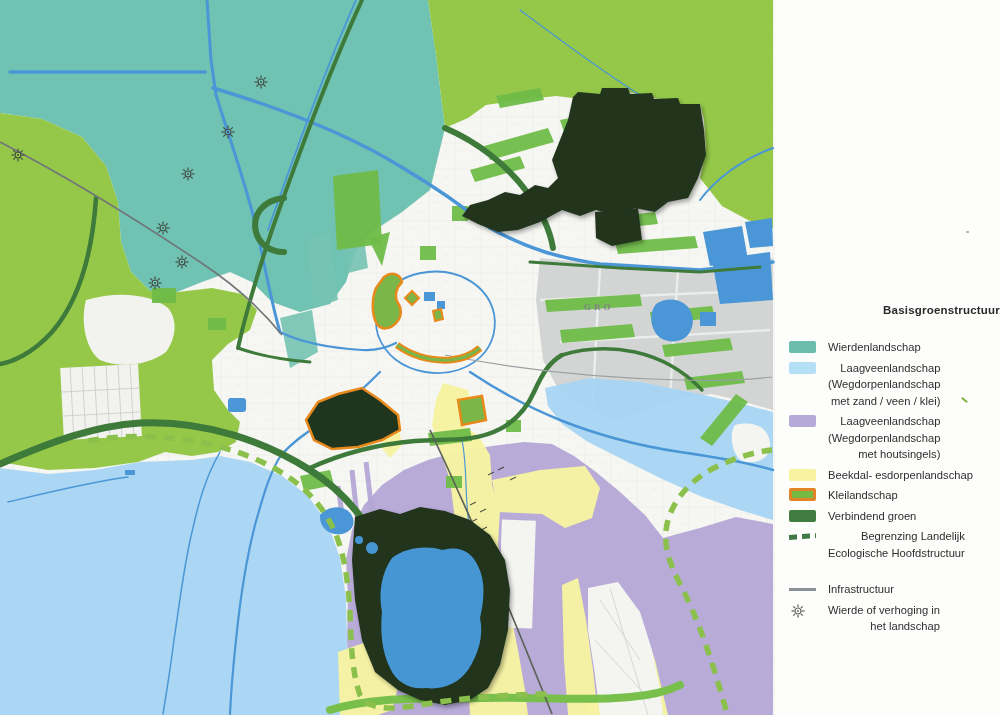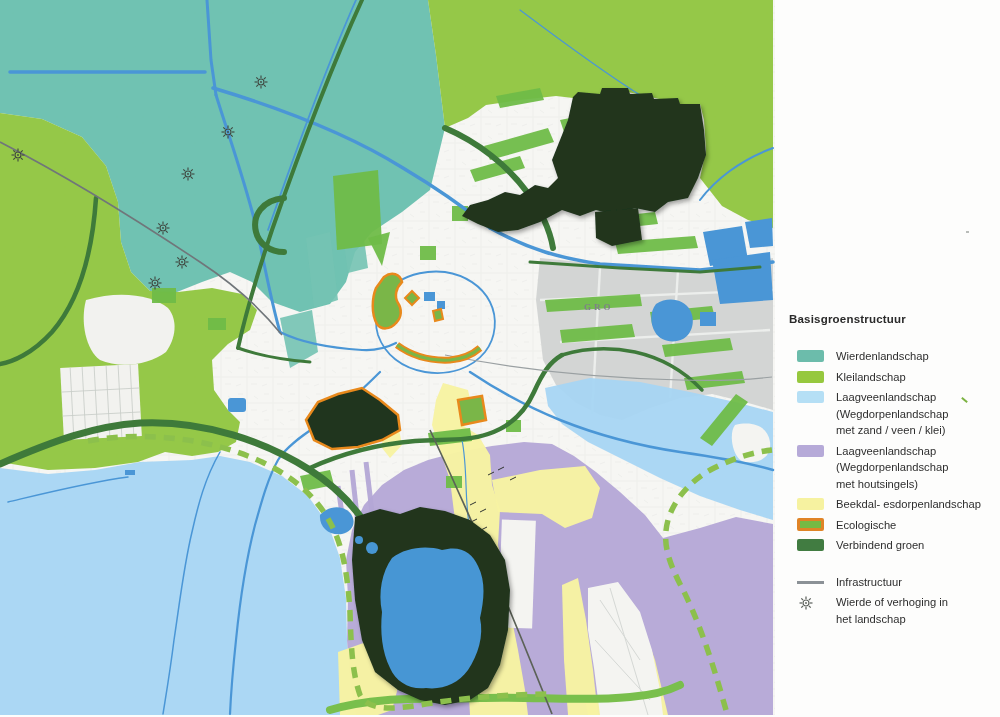--- a/index.html
+++ b/index.html
@@ -1,21 +1,21 @@
 <!DOCTYPE html>
 <html><head>
 <meta charset="utf-8">
 <style>
   html,body{margin:0;padding:0;}
   body{width:1000px;height:717px;background:#fdfdfc;position:relative;overflow:hidden;
        font-family:"Liberation Sans", sans-serif;}
   #map-wrap{position:absolute;left:0;top:0;width:775px;height:699px;font-family:Liberation Serif, serif;}
-  #legend{position:absolute;left:789px;top:313px;width:211px;color:#2e2e2e;}
+  #legend{position:absolute;left:789px;top:304px;width:211px;color:#2e2e2e;text-align:right;}
   #legend h3{font-size:11.5px;font-weight:bold;margin:0 0 23px 0;letter-spacing:.2px;color:#2a2a2a;}
-  .lrow{display:flex;align-items:flex-start;margin-bottom:4px;margin-left:8px;}
+  .lrow{display:flex;align-items:flex-start;margin-bottom:4px;}
   .swcell{width:27px;flex:none;margin-right:12px;}
   .sw{width:27px;height:12px;border-radius:2px;margin-top:2px;}
   .sw-kroon{width:21px;height:7px;border:3px solid #e08426;border-radius:2px;margin-top:1px;}
   .sw-dash{width:27px;height:5px;margin-top:6px;transform:rotate(-4deg);
            background:repeating-linear-gradient(90deg,var(--c) 0 8px,transparent 8px 13px);}
   .sw-line{width:27px;height:3px;margin-top:7px;}
   .ltxt{font-size:11.2px;line-height:16.5px;color:#2e2e2e;}
   .lgap{height:16px;}
   .star-svg{display:block;margin-top:1px;}
   .artifact{position:absolute;}
@@ -266,28 +266,20 @@
   <div class="lrow">
     <div class="swcell">
         <div class="sw" style="background: rgb(108, 188, 171);"></div>
       </div>
     <div class="ltxt">
         <div>Wierdenlandschap</div>
       </div>
   </div>
   <div class="lrow">
     <div class="swcell">
-        <div class="sw" style="background: rgb(150, 200, 62);"></div>
-      </div>
-    <div class="ltxt">
-        <div>Kleilandschap</div>
-      </div>
-  </div>
-  <div class="lrow">
-    <div class="swcell">
         <div class="sw" style="background: rgb(181, 223, 245);"></div>
       </div>
     <div class="ltxt">
       <div>Laagveenlandschap</div>
       <div>(Wegdorpenlandschap</div>
       <div>met zand / veen / klei)</div>
     </div>
   </div>
   <div class="lrow">
     <div class="swcell">
@@ -305,30 +297,39 @@
       </div>
     <div class="ltxt">
         <div>Beekdal- esdorpenlandschap</div>
       </div>
   </div>
   <div class="lrow">
     <div class="swcell">
         <div class="sw-kroon" style="background: rgb(118, 185, 68);"></div>
       </div>
     <div class="ltxt">
-        <div>Ecologische</div>
+        <div>Kleilandschap</div>
       </div>
   </div>
   <div class="lrow">
     <div class="swcell">
         <div class="sw" style="background: rgb(65, 124, 65);"></div>
       </div>
     <div class="ltxt">
         <div>Verbindend groen</div>
       </div>
+  </div>
+  <div class="lrow">
+    <div class="swcell">
+        <div class="sw-dash" style="--c: #3f7a44;"></div>
+      </div>
+    <div class="ltxt">
+      <div>Begrenzing Landelijk</div>
+      <div>Ecologische Hoofdstructuur</div>
+    </div>
   </div>
 
   <div class="lgap"></div>
 
   <div class="lrow">
     <div class="swcell">
         <div class="sw-line" style="background: rgb(139, 145, 150);"></div>
       </div>
     <div class="ltxt">
         <div>Infrastructuur</div>

